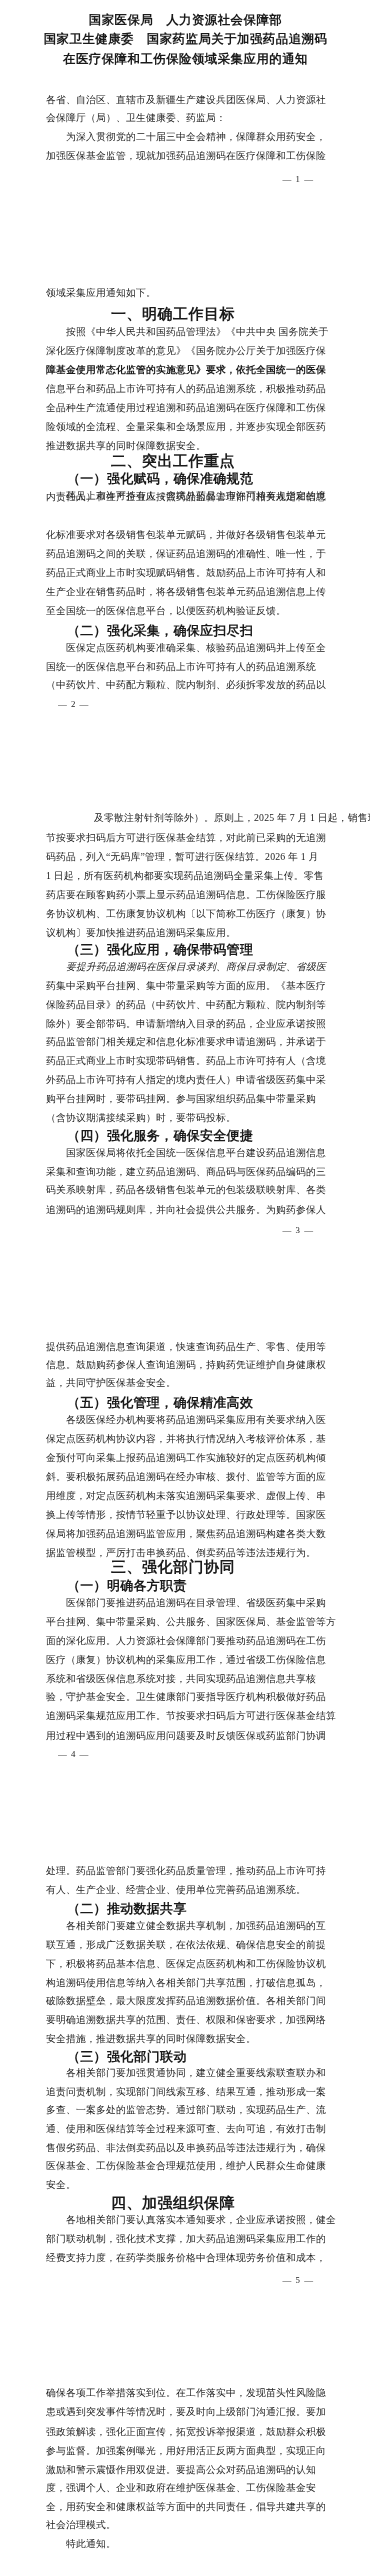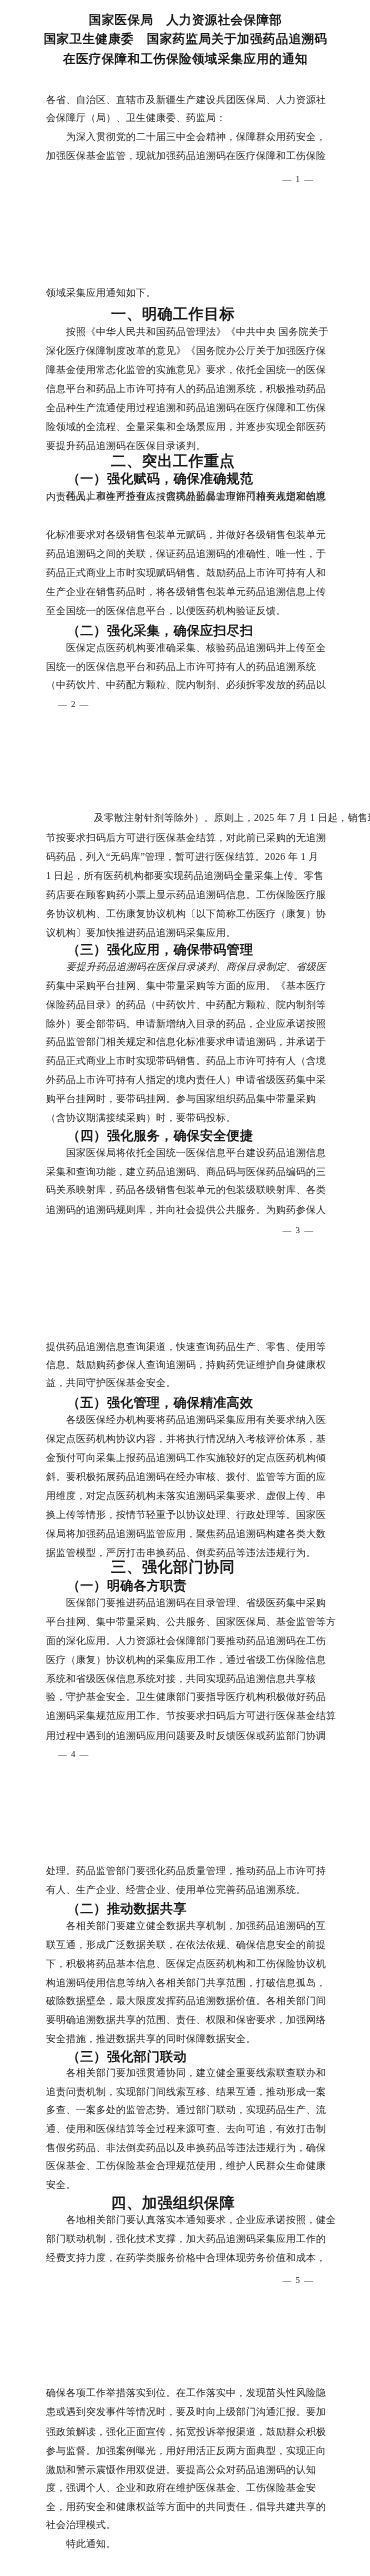--- a/index.html
+++ b/index.html
@@ -37,25 +37,25 @@
     <div class="line s-title" style="top: 52px;">在医疗保障和工伤保险领域采集应用的通知</div>
     <div class="line s-body" style="top: 94px;">各省、自治区、直辖市及新疆生产建设兵团医保局、人力资源社</div>
     <div class="line s-body" style="top: 112px;">会保障厅（局）、卫生健康委、药监局：</div>
     <div class="line s-body" style="top: 131px;">　　为深入贯彻党的二十届三中全会精神，保障群众用药安全，</div>
     <div class="line s-body" style="top: 150px;">加强医保基金监管，现就加强药品追溯码在医疗保障和工伤保险</div>
     <div class="line s-pnr" style="top: 174px;">— 1 —</div>
     <div class="line s-body" style="top: 287px;">领域采集应用通知如下。</div>
     <div class="line s-h1" style="top: 307px;">一、明确工作目标</div>
     <div class="line s-body" style="top: 326px;">　　按照《中华人民共和国药品管理法》《中共中央 国务院关于</div>
     <div class="line s-body" style="top: 345px;">深化医疗保障制度改革的意见》《国务院办公厅关于加强医疗保</div>
-    <div class="line s-body" style="top: 364px;">障基金使用常态化监管的实施意见》要求，依托全国统一的医保</div>
+    <div class="line s-body" style="top: 364px; font-weight: bold;">障基金使用常态化监管的实施意见》要求，依托全国统一的医保</div>
     <div class="line s-body" style="top: 383px;">信息平台和药品上市许可持有人的药品追溯系统，积极推动药品</div>
     <div class="line s-body" style="top: 402px;">全品种生产流通使用过程追溯和药品追溯码在医疗保障和工伤保</div>
     <div class="line s-body" style="top: 421px;">险领域的全流程、全量采集和全场景应用，并逐步实现全部医药</div>
-    <div class="line s-body" style="top: 440px;">要提升药品追溯码在医保目录谈判。</div>
+    <div class="line s-body" style="top: 440px;">推进数据共享的同时保障数据安全。</div>
     <div class="line s-h1" style="top: 454px;">二、突出工作重点</div>
     <div class="line s-h2" style="top: 471px;">（一）强化赋码，确保准确规范</div>
     <div class="line s-body" style="top: 490px;">　　药品上市许可持有人（含境外药品上市许可持有人指定的境</div>
     <div class="line s-body" style="top: 491px;">内责任人）和生产企业应按照药品监督管理部门相关规定和信息</div>
     <div class="line s-body" style="top: 529px;">化标准要求对各级销售包装单元赋码，并做好各级销售包装单元</div>
     <div class="line s-body" style="top: 548px;">药品追溯码之间的关联，保证药品追溯码的准确性、唯一性，于</div>
     <div class="line s-body" style="top: 567px;">药品正式商业上市时实现赋码销售。鼓励药品上市许可持有人和</div>
     <div class="line s-body" style="top: 586px;">生产企业在销售药品时，将各级销售包装单元药品追溯信息上传</div>
     <div class="line s-body" style="top: 605px;">至全国统一的医保信息平台，以便医药机构验证反馈。</div>
     <div class="line s-h2" style="top: 623px;">（二）强化采集，确保应扫尽扫</div>

